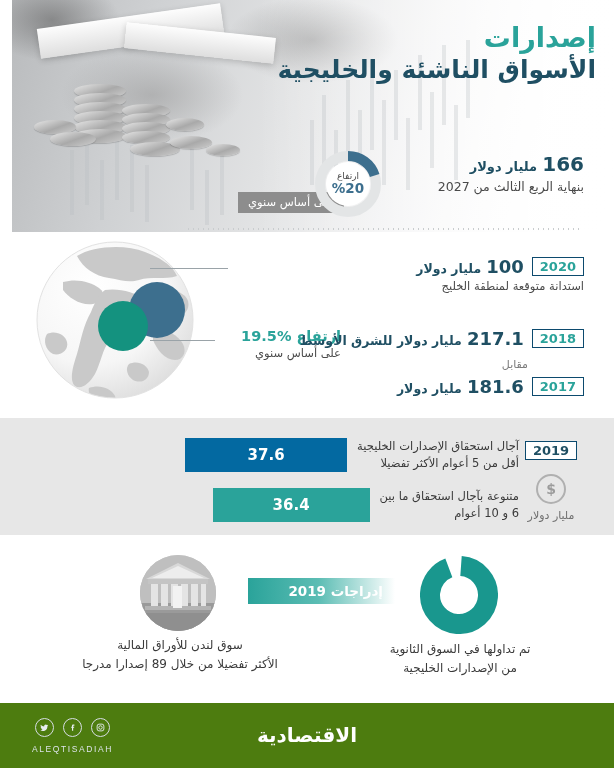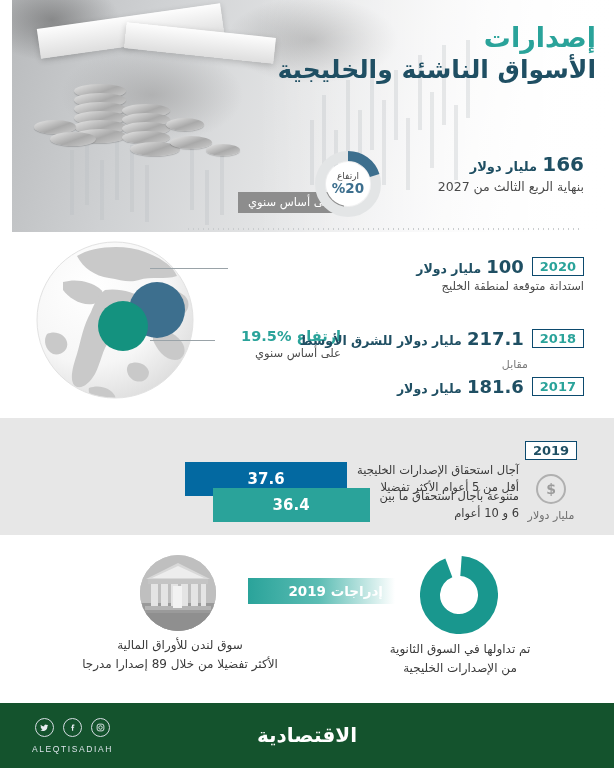--- a/index.html
+++ b/index.html
@@ -109,21 +109,21 @@
     overflow:hidden;z-index:5;background:linear-gradient(180deg,#cfcfcf,#8f8f8f);
   }
   .lsecap{position:absolute;left:60px;top:636px;width:240px;text-align:center;font-size:12px;color:#3a3a3a;line-height:1.55;}
 
   .donut93{position:absolute;left:420px;top:556px;width:78px;height:78px;z-index:5;}
   .donut93 .lbl{position:absolute;inset:0;display:flex;align-items:center;justify-content:center;
     font-size:13px;font-weight:bold;color:#ffffff;}
   .d93cap{position:absolute;left:360px;top:640px;width:200px;text-align:center;font-size:12px;color:#3a3a3a;line-height:1.55;}
 
   
-  .footer{position:absolute;left:0;top:703px;width:614px;height:65px;background:#14532d;}
+  .footer{position:absolute;left:0;top:703px;width:614px;height:65px;background:#4d7c0f;}
   .f-left{position:absolute;right:auto;left:32px;top:14px;text-align:center;}
   .sico{width:17px;height:17px;border-radius:50%;border:1.2px solid #d6dde3;display:inline-flex;
     align-items:center;justify-content:center;margin:0 2px;color:#e7edf1;}
   .f-cap{font-size:8.5px;color:#dce4ea;letter-spacing:1.6px;margin-top:7px;font-family:"Liberation Sans",sans-serif;}
   .f-center{position:absolute;left:0;right:0;top:20px;text-align:center;color:#fff;font-size:20px;font-weight:bold;letter-spacing:.5px;}
   .f-right{position:absolute;right:32px;top:16px;text-align:center;}
   .f-url{font-size:8.5px;color:#dce4ea;letter-spacing:1.6px;margin-top:7px;font-family:"Liberation Sans",sans-serif;}
 </style>
 </head>
 <body>
@@ -278,21 +278,21 @@
       <span class="yrbadge">2017</span>
       <span class="rtext">
         <span class="n">181.6</span>
         <span class="u">مليار دولار</span>
       </span>
     </div>
   </div>
 
   <div class="grayband"></div>
 
-  <div class="barrow" style="right:95px;top:462px;">
+  <div class="barrow" style="right:95px;top:438px;">
     <div class="bartxt">
       <div>آجال استحقاق الإصدارات الخليجية</div>
       <div>أقل من 5 أعوام الأكثر تفضيلا</div>
     </div>
     <div class="bar dark" style="width:162px;">
       <span>37.6</span>
     </div>
   </div>
 
   <div class="barrow" style="right:95px;top:488px;padding-left:28px;">

